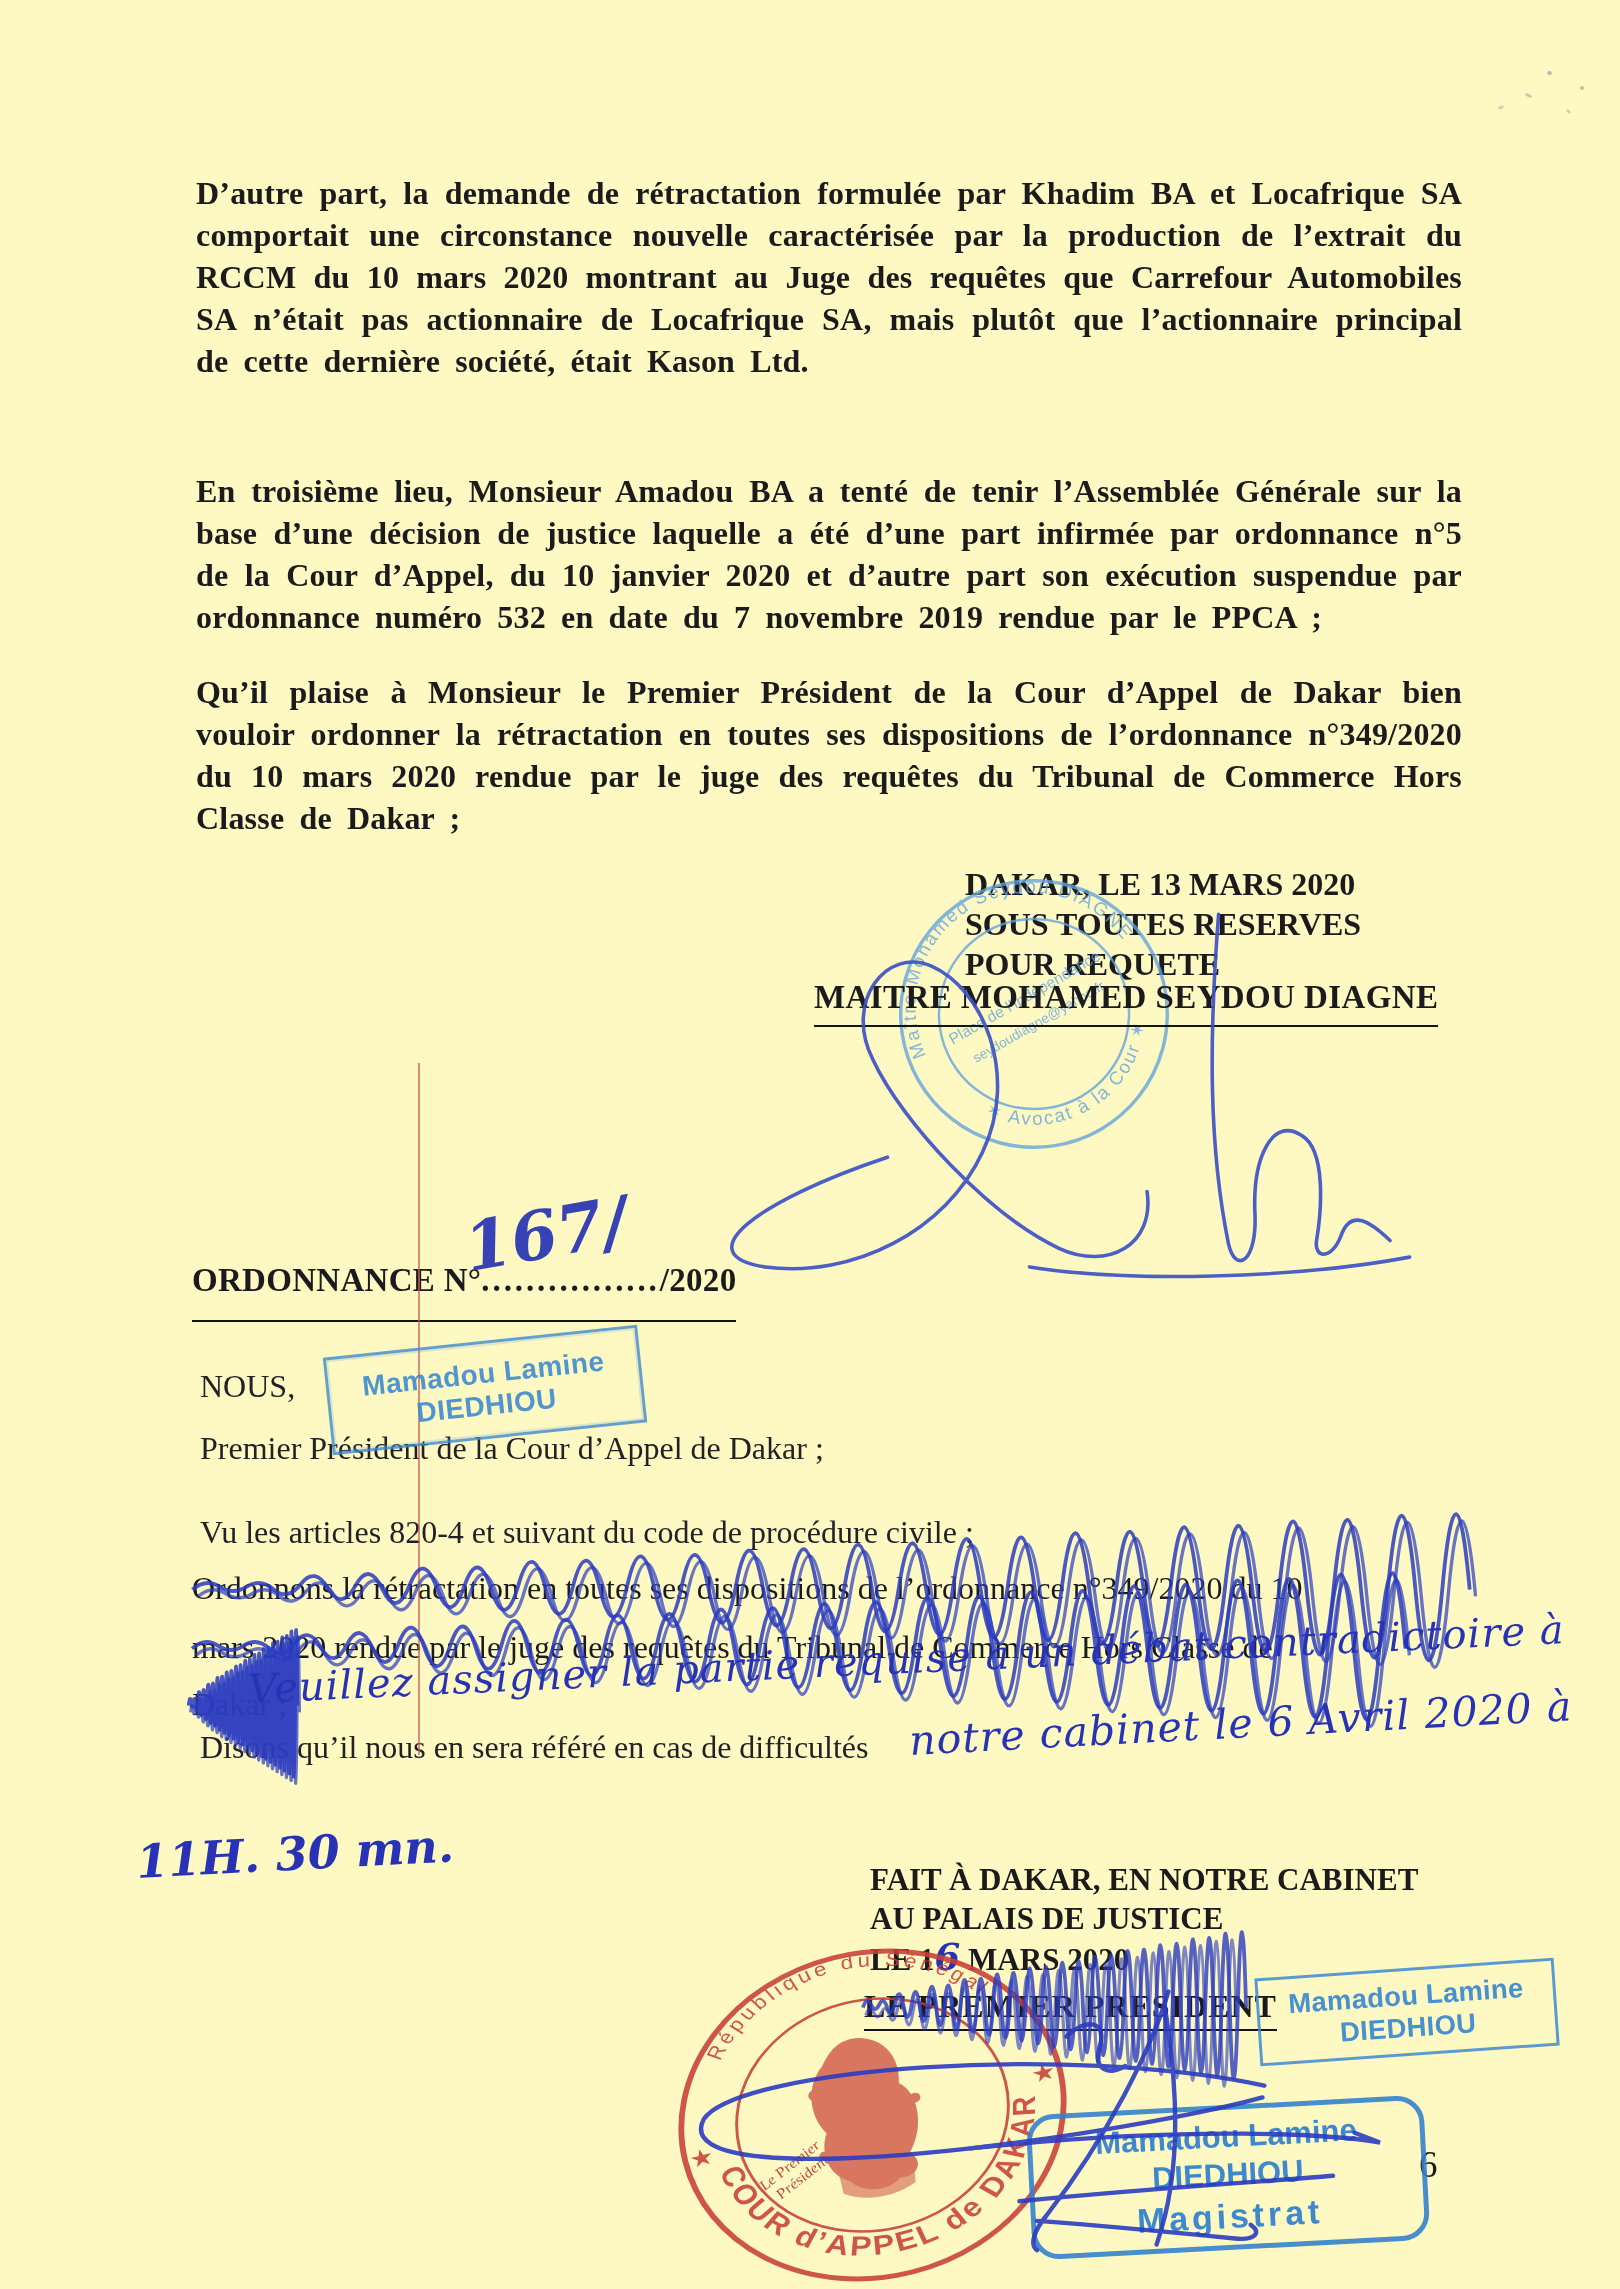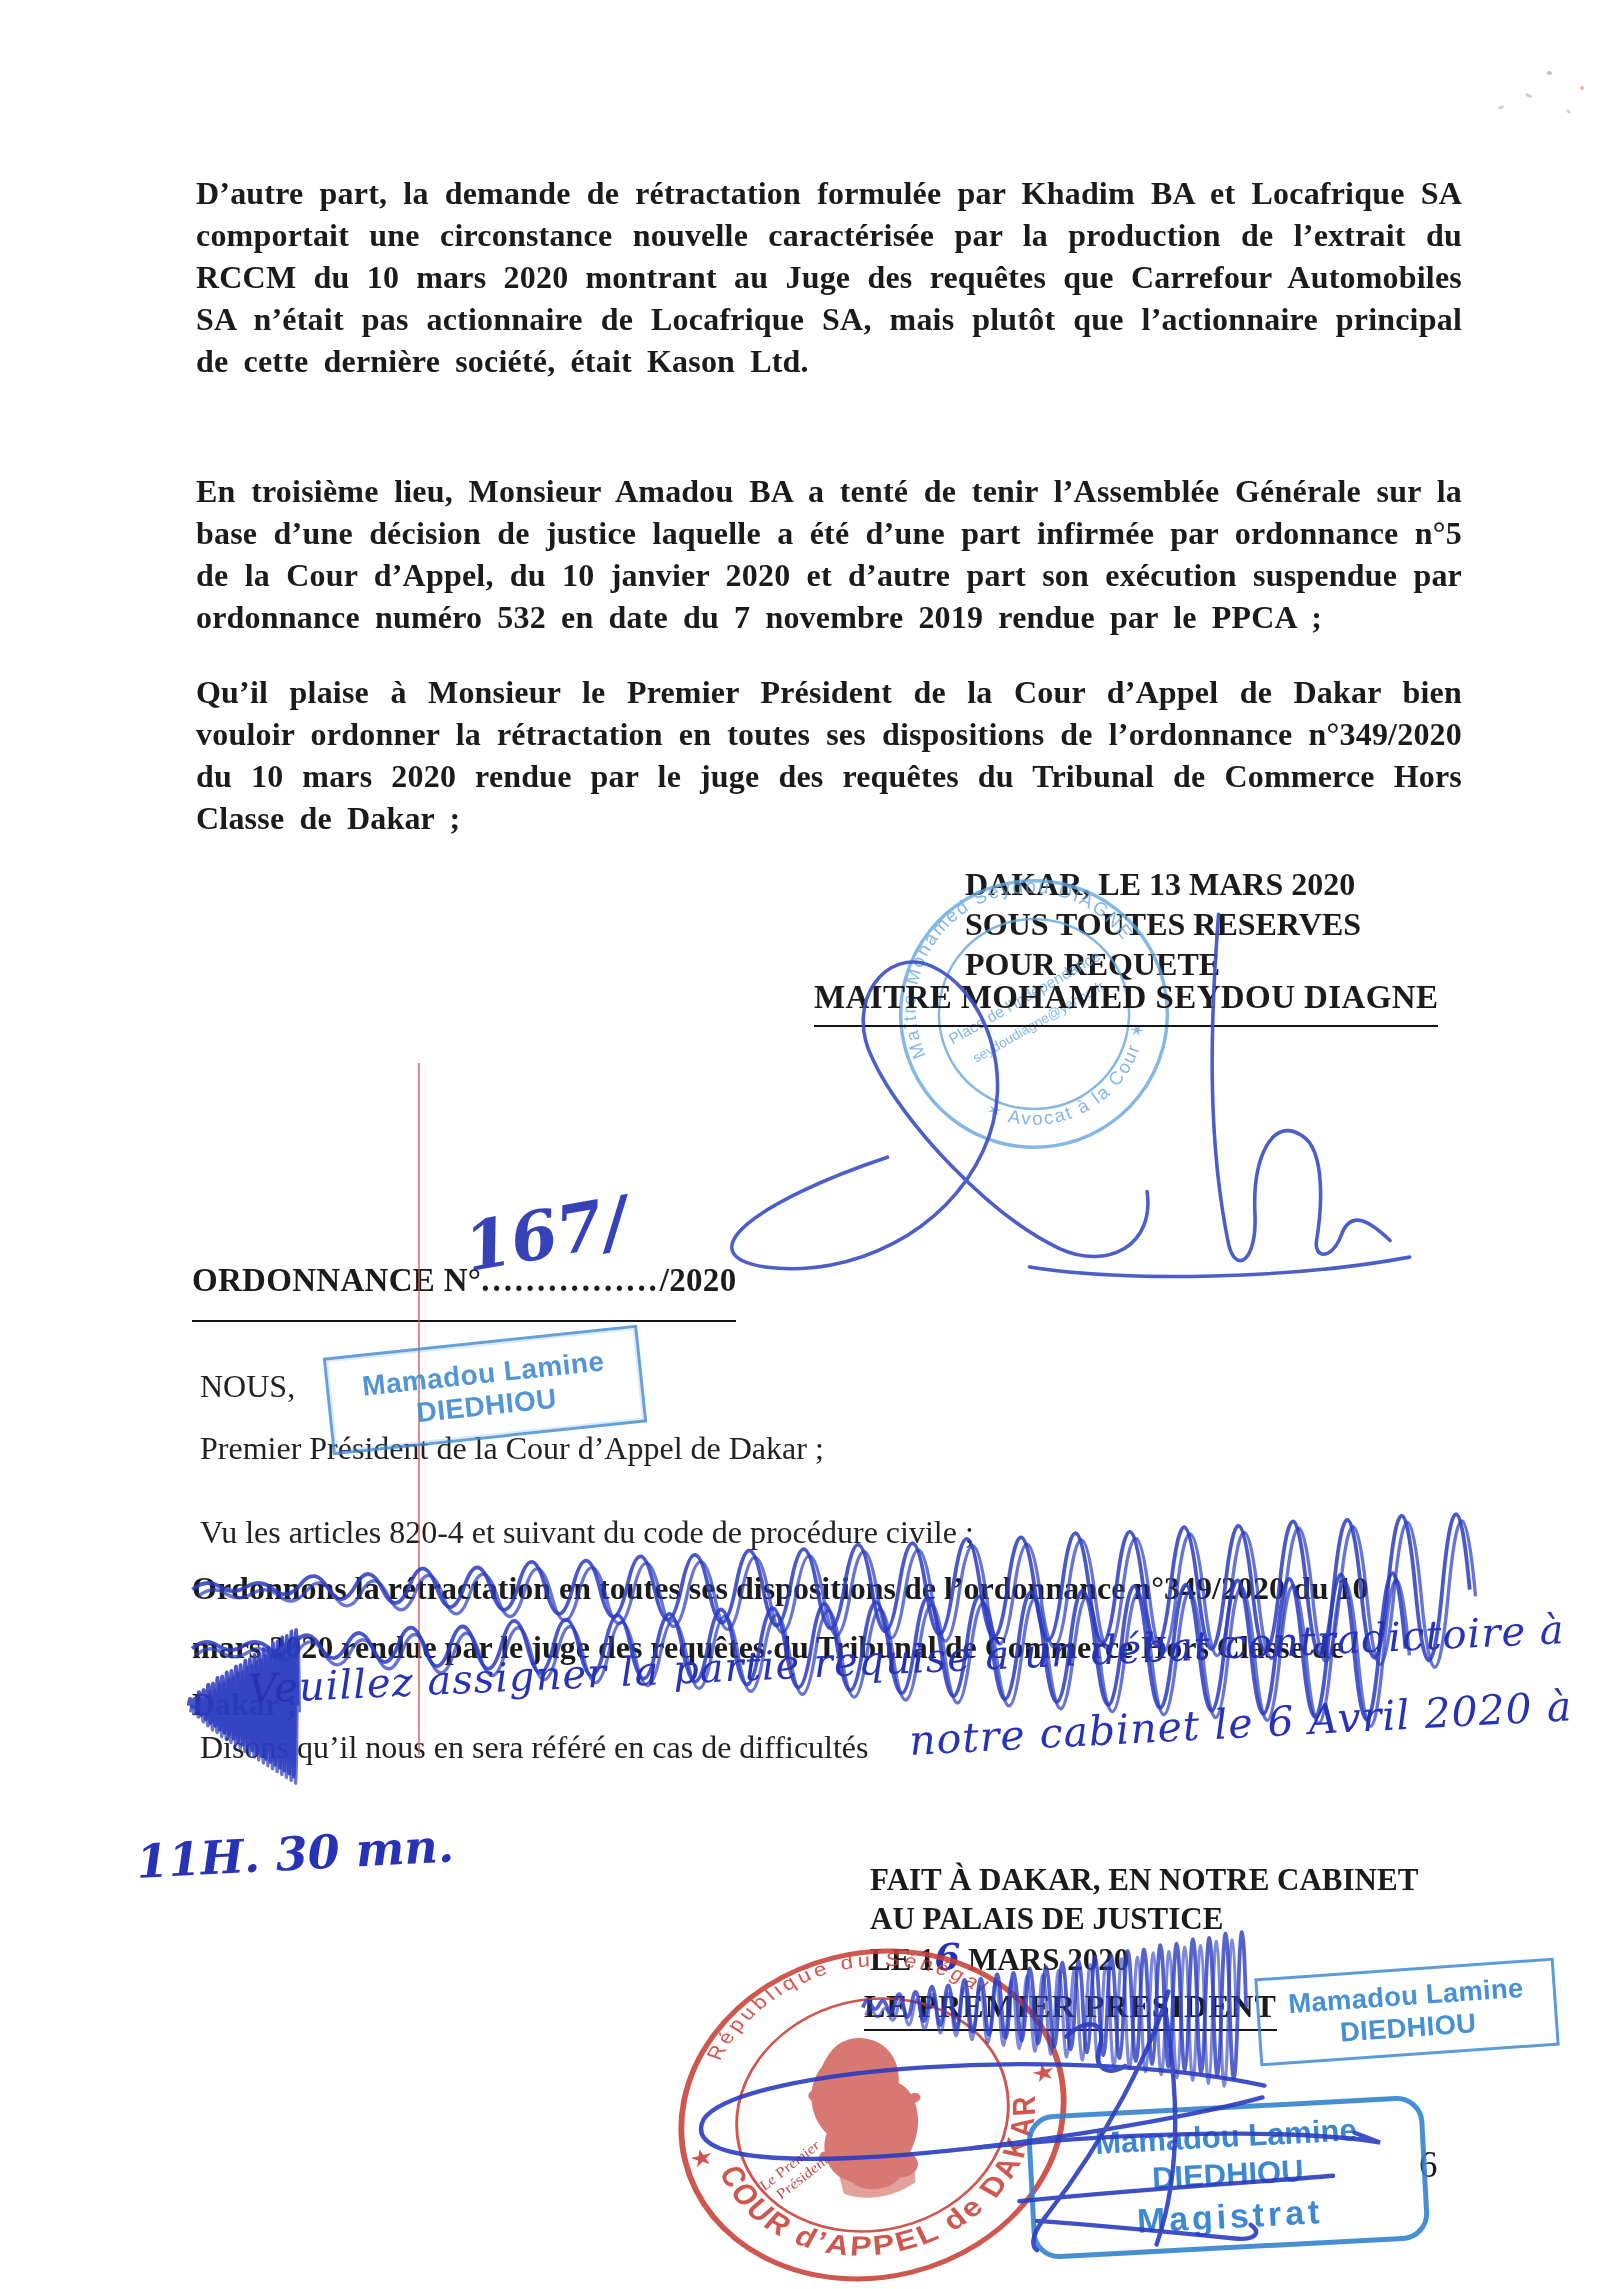--- a/index.html
+++ b/index.html
@@ -1,18 +1,18 @@
 <!DOCTYPE html>
 <html lang="fr"><head>
 <meta charset="utf-8">
 <style>
   html,body{margin:0;padding:0;background:#e8e8e8;}
   .page{
     position:relative;width:1620px;height:2290px;margin:0 auto;
-    background:#ffffff;overflow:hidden;
+    background:#fef9c3;overflow:hidden;
     font-family:"Liberation Serif",serif;color:#1b1b1d;
   }
   .para{
     position:absolute;left:196px;width:1266px;
     font-weight:700;font-size:32px;line-height:42px;
     text-align:justify;word-spacing:6.9px;letter-spacing:0.2px;
   }
   .plainline{position:absolute;left:200px;font-size:32px;font-weight:400;white-space:nowrap;color:#222226;}
   .closing{
     position:absolute;left:965px;top:864px;
@@ -58,21 +58,21 @@
     color:rgba(62,138,208,.95);z-index:4;
   }
   .stamp-mag{
     left:1029px;top:2105px;width:388px;height:135px;
     border:5.9px solid rgba(52,130,205,.9);border-radius:27.4px;
     transform:rotate(-3deg);flex-direction:column;line-height:1.25;
     color:rgba(52,130,205,.95);z-index:4;
   }
   .stamp-mag .l1{font-size:31px;}
   .stamp-mag .l2{font-size:34px;letter-spacing:3.9px;}
-  .struck{position:absolute;left:192px;font-weight:700;font-size:32px;white-space:nowrap;z-index:1;}
+  .struck{position:absolute;left:192px;font-weight:400;font-size:32px;white-space:nowrap;z-index:1;}
   .squig{position:absolute;z-index:6;pointer-events:none;}
   .hw1{position:absolute;left:247px;top:1666px;font-size:40px;letter-spacing:1px;transform:rotate(-2.6deg);transform-origin:left top;z-index:6;}
   .hw2{position:absolute;left:908px;top:1717px;font-size:41px;letter-spacing:1px;transform:rotate(-3deg);transform-origin:left top;z-index:6;}
   .hw3{position:absolute;left:135px;top:1835px;font-size:46px;font-weight:700;transform:rotate(-3deg);transform-origin:left top;z-index:6;}
   .fait{
     position:absolute;left:870px;top:1860px;
     font-weight:700;font-size:31px;line-height:39px;white-space:nowrap;z-index:2;
   }
   .blue-digit{color:#2733b4;font-family:"DejaVu Serif",serif;font-style:italic;font-weight:700;}
   .lpp{

